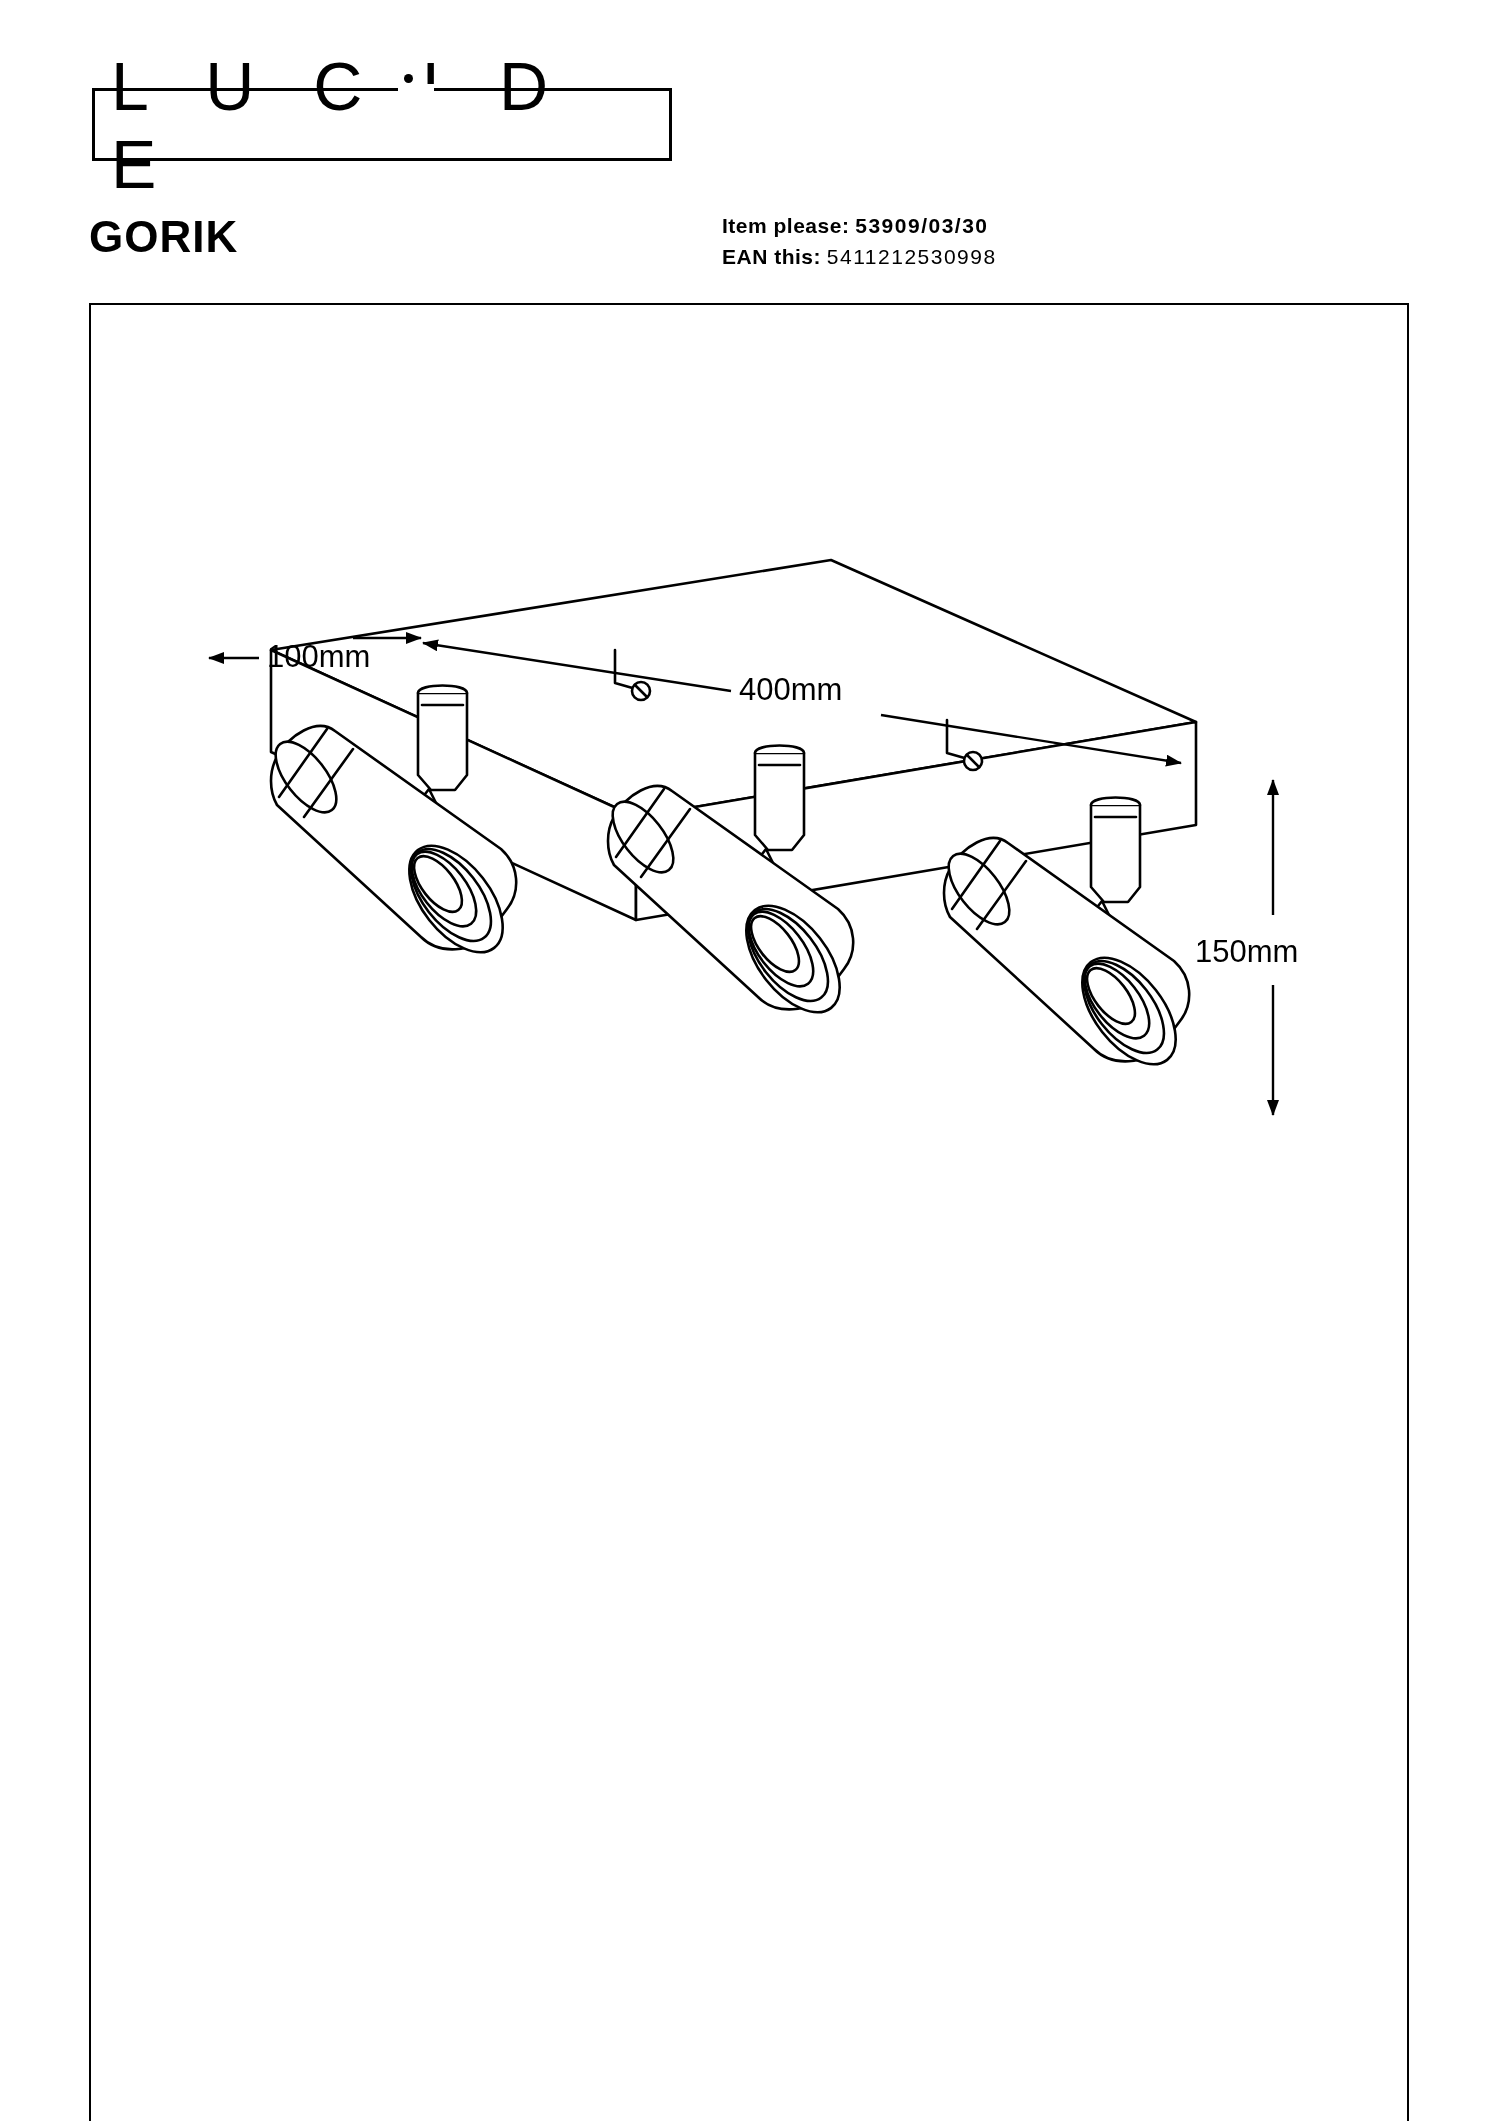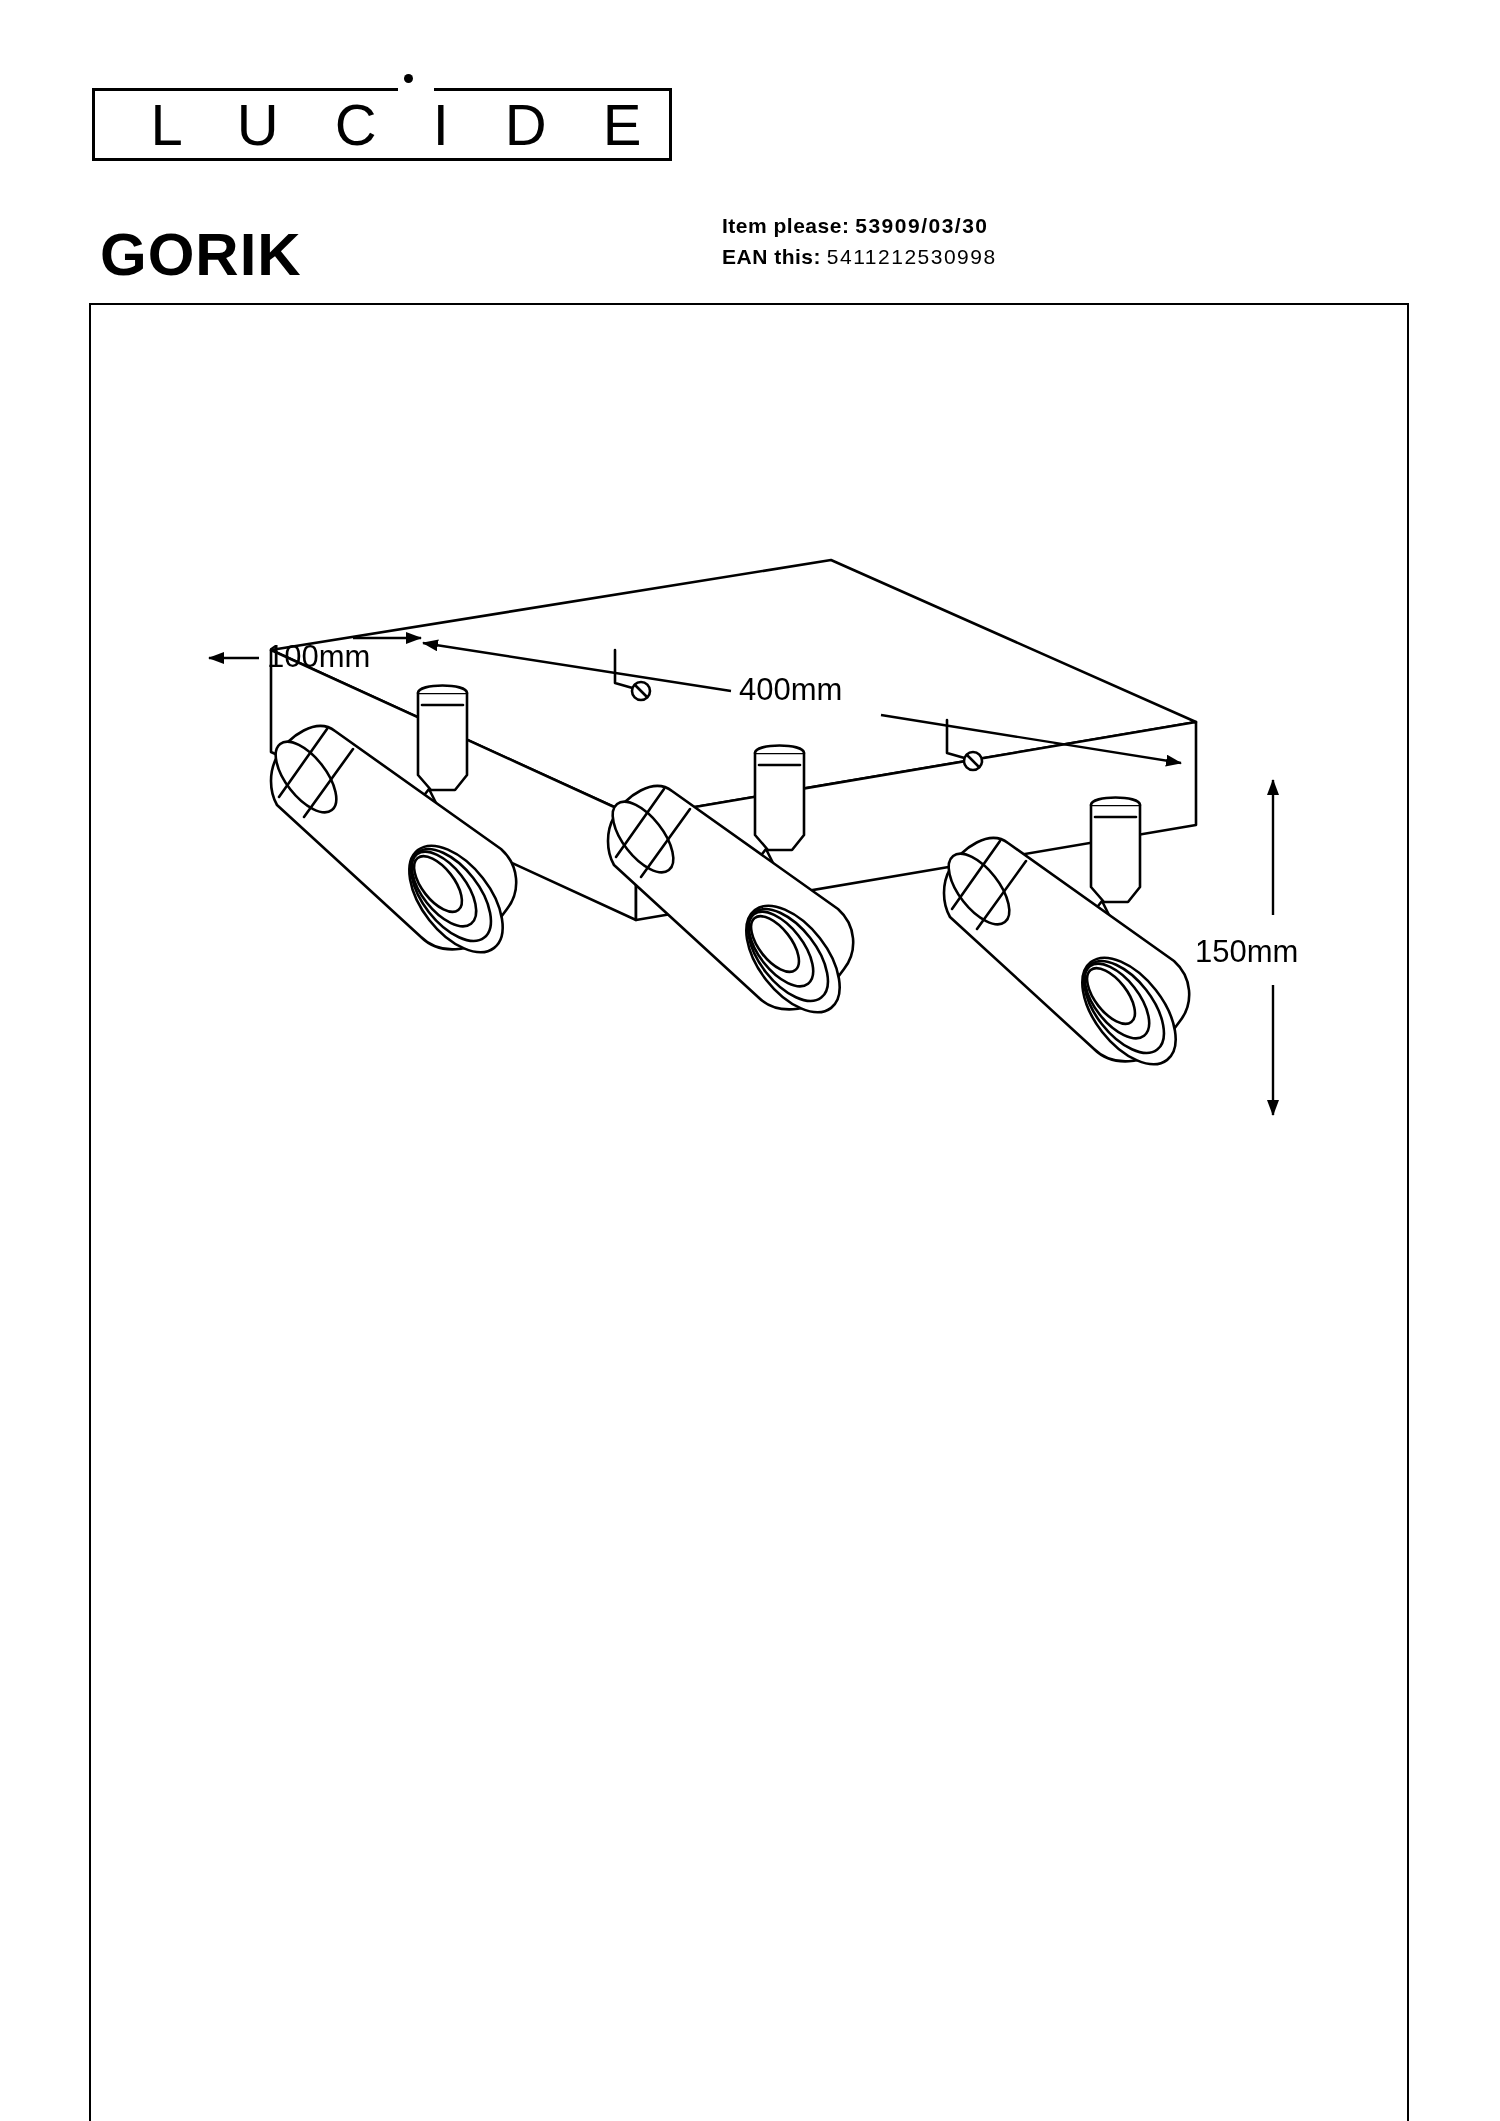--- a/index.html
+++ b/index.html
@@ -27,27 +27,27 @@
     position: absolute;
     left: 92px;
     top: 88px;
     width: 580px;
     height: 73px;
     border: 3px solid #000;
     box-sizing: border-box;
   }
   .logo-text {
     position: absolute;
-    left: 16px; top: 0;
+    left: 0; top: 0;
     width: 100%;
     height: 100%;
     display: flex;
     align-items: center;
     justify-content: center;
-    font-size: 58px;
+    font-size: 68px;
     letter-spacing: 20px;
     font-weight: 400;
     padding-left: 16px;
     box-sizing: border-box;
   }
   
   .logo-notch {
     position: absolute;
     left: 398px;
     top: 84px;
@@ -61,26 +61,25 @@
     top: 74px;
     width: 9px;
     height: 9px;
     background: #000;
     border-radius: 50%;
   }
 
   
   .product-title {
     position: absolute;
-    left: 100px;
+    left: 89px;
     top: 212px;
-    font-size: 60px;
+    font-size: 44px;
     font-weight: bold;
     letter-spacing: 1px;
-    margin-top: 8px;
   }
   .meta {
     position: absolute;
     left: 722px;
     top: 210px;
     font-size: 21px;
     line-height: 31px;
   }
   .meta .lbl { font-weight: bold; letter-spacing: 0.5px; }
   .meta .val { font-weight: bold; letter-spacing: 1.5px; margin-top: 48px; }

